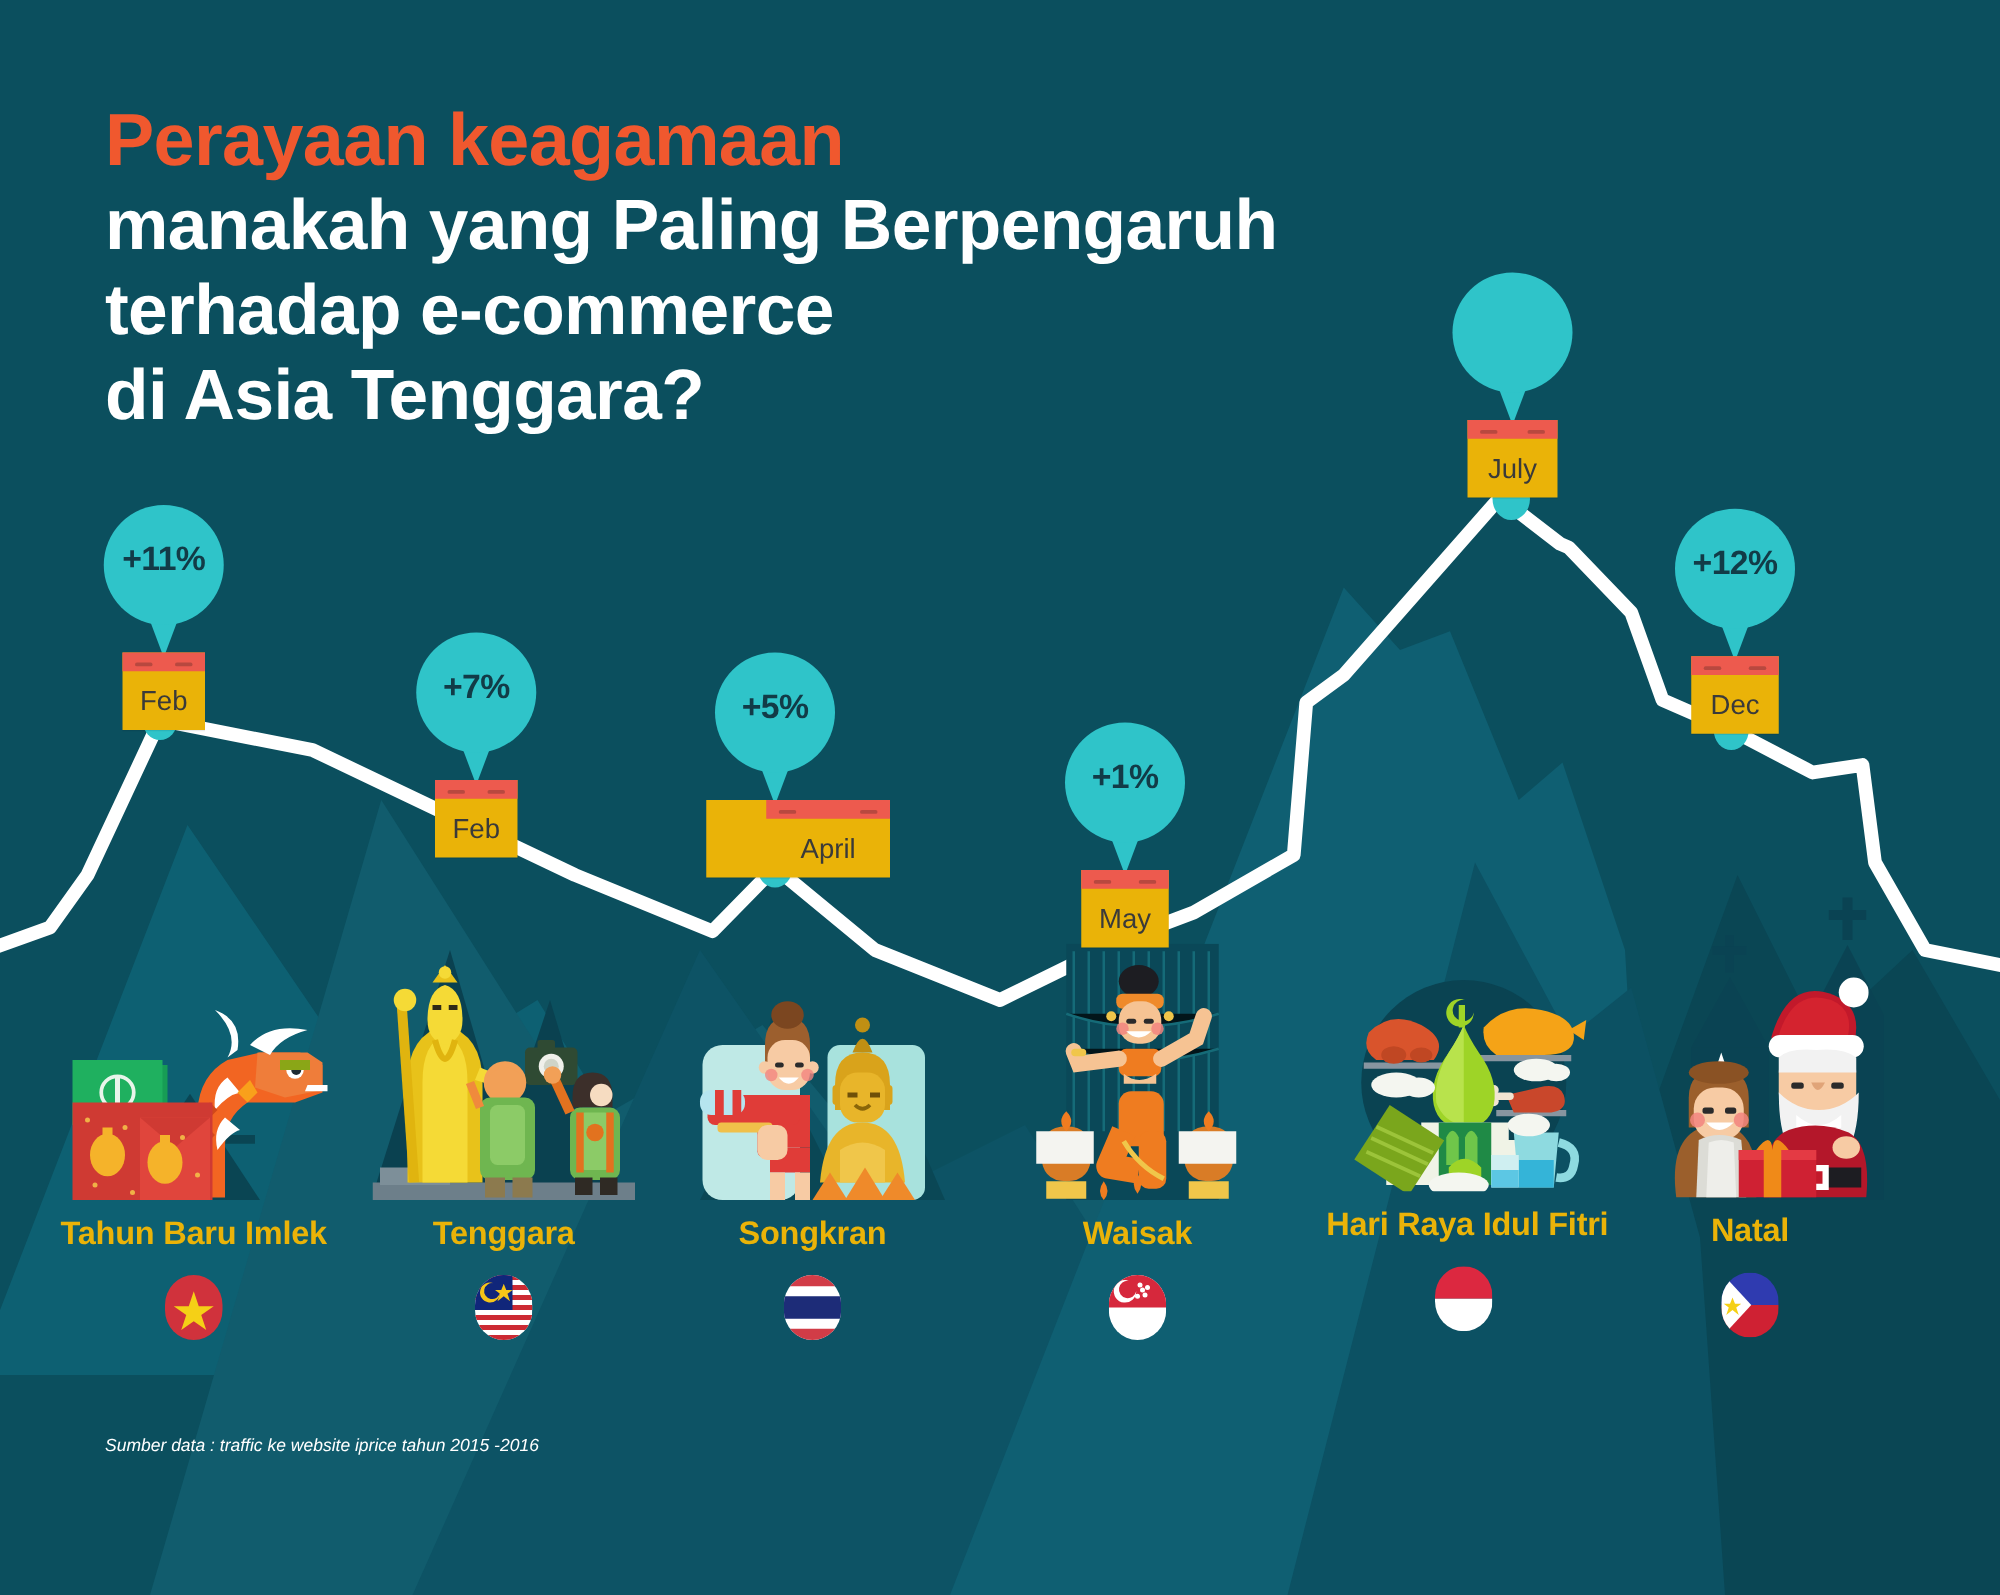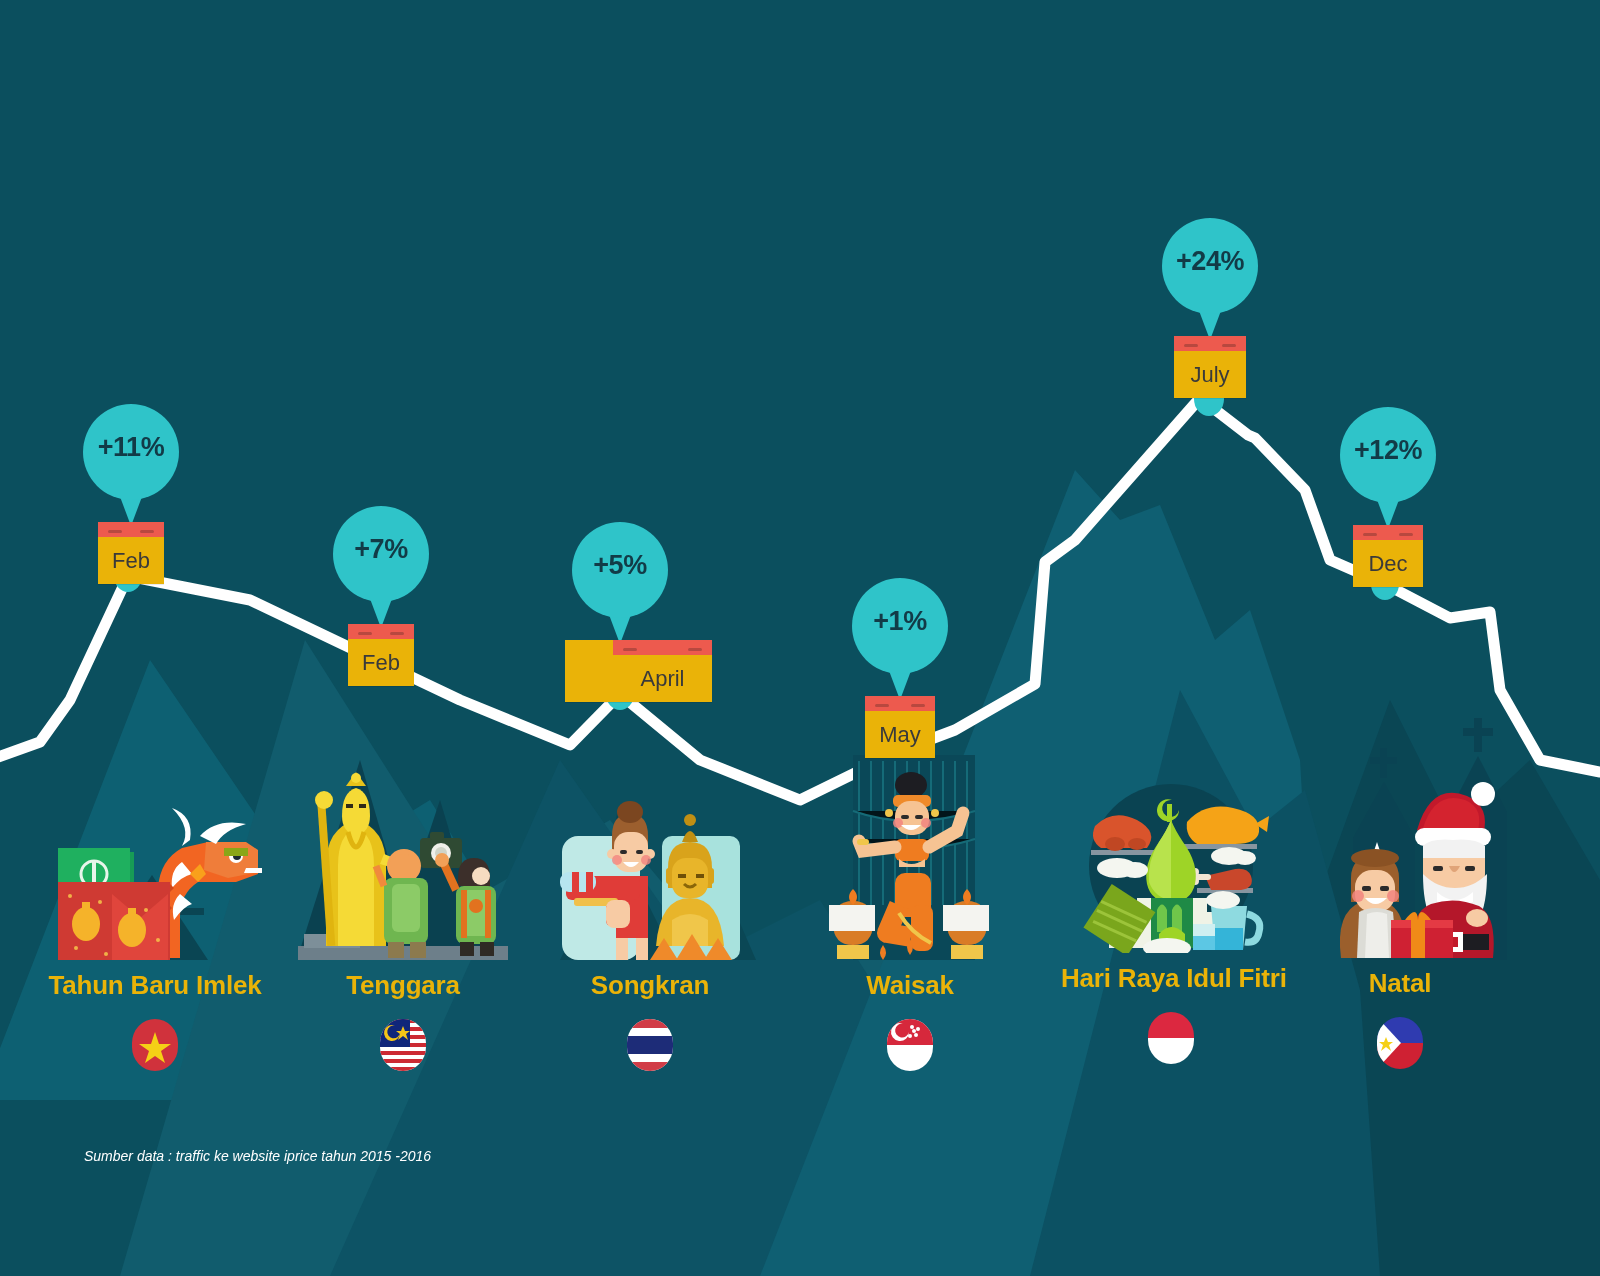--- a/index.html
+++ b/index.html
@@ -121,20 +121,26 @@
       <path d="M1425 880 L1447 840 L1469 880 Z"></path>
       <rect x="1443" y="814" width="6" height="27"></rect>
       <rect x="1435" y="822" width="23" height="6"></rect>
       <rect x="1449" y="812" width="58" height="148"></rect>
       <path d="M1449 812 L1478 756 L1507 812 Z"></path>
       <rect x="1474" y="718" width="8" height="34"></rect>
       <rect x="1463" y="728" width="30" height="8"></rect>
     </g>
   </svg>
 
+  <div id="title-block">
+    <div class="title-line accent">Perayaan keagamaan</div>
+    <div class="title-line">manakah yang Paling Berpengaruh</div>
+    <div class="title-line">terhadap e-commerce</div>
+    <div class="title-line">di Asia Tenggara?</div>
+  </div>
 
   <svg class="layer" viewBox="0 0 1600 1276" preserveAspectRatio="none" style="z-index:30;">
     <polyline points="-10,760 40,742 70,700 128,576 250,600 380,662 460,700 570,745 620,694 700,760 800,800 902,750 955,730 1035,684 1045,562 1075,540 1200,398 1248,435 1255,438 1305,490 1330,560 1385,584 1450,618 1490,612 1500,690 1540,760 1600,772" fill="none" stroke="#ffffff" stroke-width="11" stroke-linejoin="round" stroke-linecap="round"></polyline>
     <g>
       <ellipse cx="128" cy="576" rx="14" ry="16" fill="#2fc4c9"></ellipse>
       <ellipse cx="380" cy="662" rx="14" ry="16" fill="#2fc4c9"></ellipse>
       <ellipse cx="620" cy="694" rx="14" ry="16" fill="#2fc4c9"></ellipse>
       <ellipse cx="902" cy="750" rx="14" ry="16" fill="#2fc4c9"></ellipse>
       <ellipse cx="1209" cy="399" rx="15" ry="17" fill="#2fc4c9"></ellipse>
       <ellipse cx="1385" cy="584" rx="14" ry="16" fill="#2fc4c9"></ellipse>
@@ -186,21 +192,20 @@
     <div class="cal" style="width:70px;">
       <div class="cal-top"></div>
       <div class="cal-month">May</div>
     </div>
   </div>
 
   <div class="marker" style="left:1155px;top:218px;">
     <div class="pin">
       <div class="pin-tail"></div>
       <div class="pin-body"></div>
-      <div class="pin-label">+24%</div>
     </div>
     <div class="cal" style="width:72px;">
       <div class="cal-top"></div>
       <div class="cal-month">July</div>
     </div>
   </div>
 
   <div class="marker" style="left:1333px;top:407px;">
     <div class="pin">
       <div class="pin-tail"></div>

